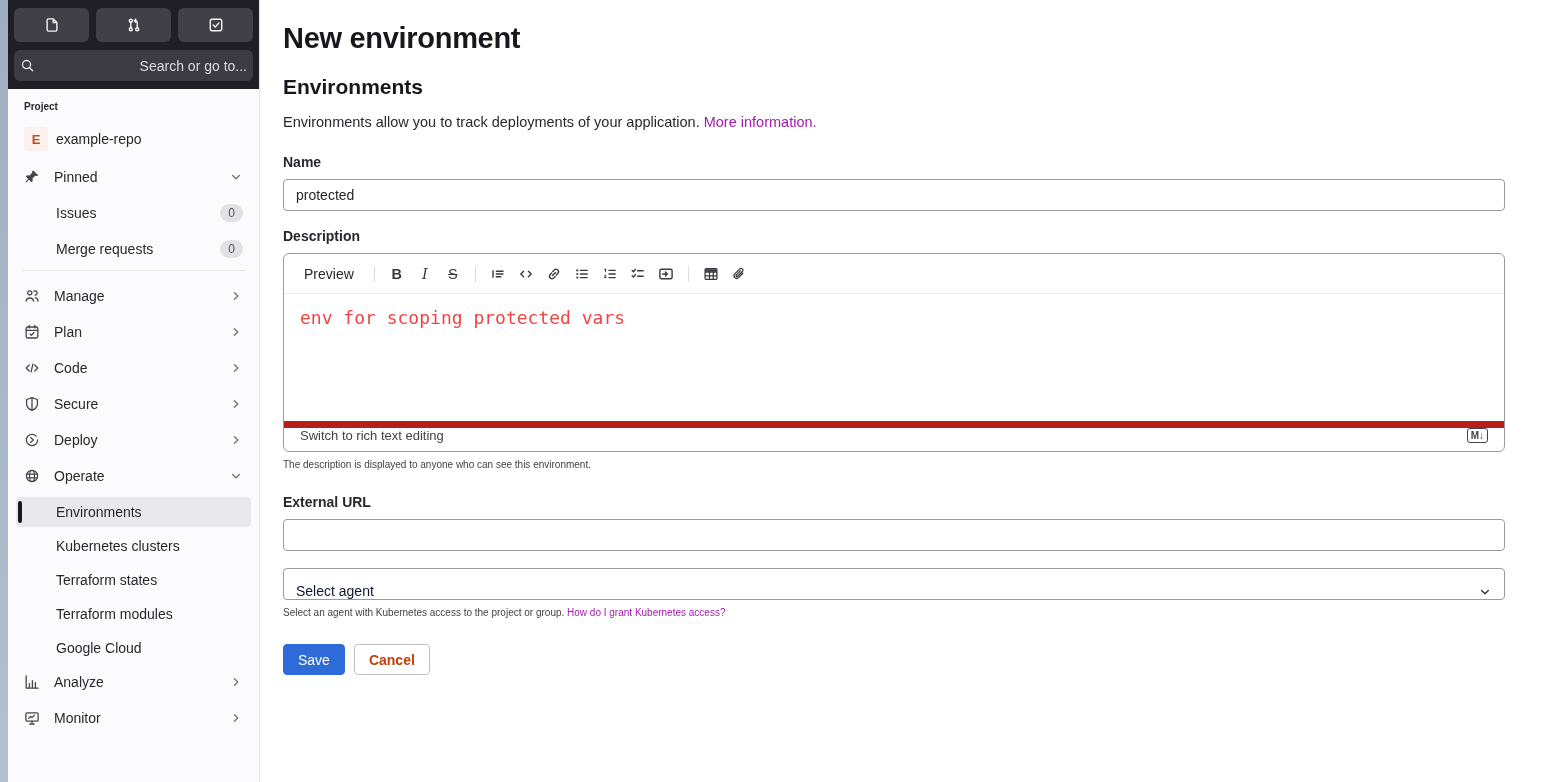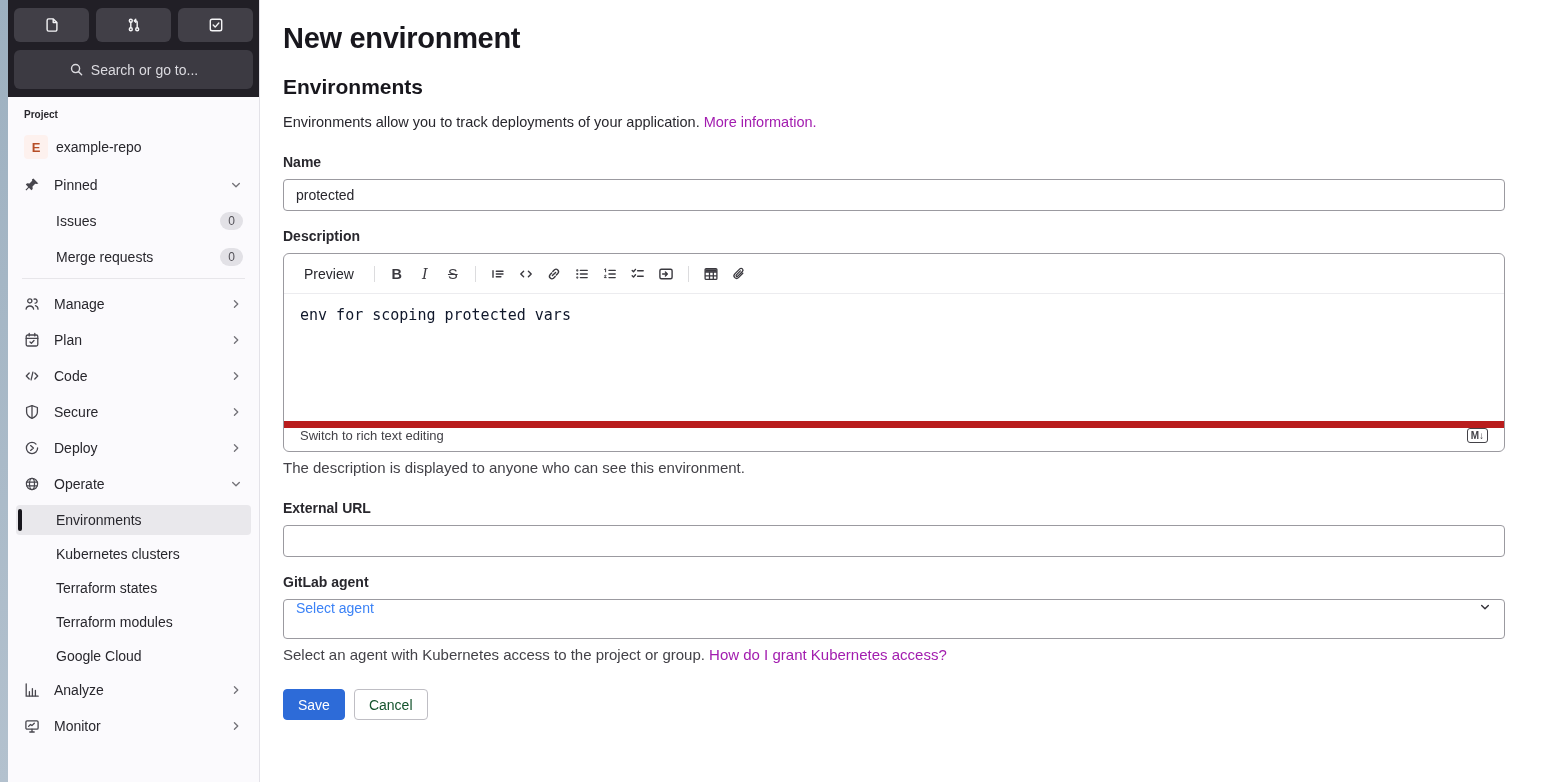--- a/index.html
+++ b/index.html
@@ -11,21 +11,21 @@
     -webkit-font-smoothing:antialiased;
   }
   .app { display:flex; width:100%; height:100%; }
   .left-strip { width:8px; height:100%; background:linear-gradient(180deg,#9db0c0,#b3c1ce); flex:none; }
 
   
   .sidebar { width:252px; flex:none; background:#fbfafd; border-right:1px solid #e3e2e8; display:flex; flex-direction:column; }
   .sidebar-header { background:#211f26; padding:8px 6px; flex:none; }
   .hdr-buttons { display:flex; gap:7px; margin-bottom:8px; }
   .hdr-btn { flex:1; height:34px; background:#413f47; border:none; border-radius:6px; display:flex; align-items:center; justify-content:center; color:#f5f5f7; cursor:pointer; padding:0; }
-  .search-btn { width:100%; height:39px; background:#3c3a42; border:none; border-radius:6px; display:flex; align-items:center; justify-content:center; gap:7px; color:#dcdbe0; font-size:14px; cursor:pointer; font-family:inherit; }
+  .search-btn { width:100%; height:31px; background:#3c3a42; border:none; border-radius:6px; display:flex; align-items:center; justify-content:space-between; gap:7px; color:#dcdbe0; font-size:14px; cursor:pointer; font-family:inherit; }
   .sidebar-body { flex:1; padding:8px 8px 0; overflow:hidden; }
   .section-label { font-weight:700; font-size:10px; color:#28272d; padding:0 8px; margin:4px 0 10px; }
   .nav-item { display:flex; align-items:center; height:30px; padding:0 8px; border-radius:4px; font-size:14px; color:#28272d; margin-bottom:6px; position:relative; cursor:pointer; }
   .nav-item .icon { width:16px; height:16px; margin-right:14px; display:flex; align-items:center; justify-content:center; color:#47464d; flex:none; }
   .nav-item .label { flex:1; white-space:nowrap; overflow:hidden; }
   .nav-item .chev { margin-left:auto; color:#737278; display:flex; }
   .nav-item.sub { padding-left:40px; }
   .nav-item.child { padding-left:40px; margin-bottom:4px; }
   .nav-item.active { background:#e9e8ec; }
   .nav-item.active::before { content:""; position:absolute; left:2px; top:4px; width:4px; height:22px; border-radius:2px; background:#18171d; }
@@ -45,33 +45,33 @@
   .text-input { width:100%; height:32px; border:1px solid #9b9aa0; border-radius:4px; padding:0 12px; font-size:14px; color:#28272d; font-family:inherit; background:#fff; outline:none; }
 
   .editor { border:1px solid #9b9aa0; border-radius:6px; background:#fff; overflow:hidden; }
   .editor-toolbar { display:flex; align-items:center; height:40px; padding:0 14px; border-bottom:1px solid #ececef; }
   .tb-preview { font-size:14px; color:#28272d; margin-right:6px; cursor:pointer; padding:4px 6px; }
   .tb-sep { width:1px; height:16px; background:#dcdcde; margin:0 8px; flex:none; }
   .tb-btn { width:28px; height:26px; display:flex; align-items:center; justify-content:center; color:#3a393f; background:transparent; border:none; border-radius:4px; font-size:14.5px; cursor:pointer; padding:0; font-family:inherit; }
   .tb-btn.bold { font-weight:800; }
   .tb-btn.italic { font-style:italic; font-family:"DejaVu Serif", serif; }
   .tb-btn.strike { text-decoration:line-through; }
-  .editor-area { display:block; width:100%; height:127px; padding:10px 16px; border:none; outline:none; resize:none; font-family:"DejaVu Sans Mono", monospace; font-size:15px; color:#0f172a; line-height:1.5; background:#fff; }
+  .editor-area { display:block; width:100%; height:127px; padding:10px 16px; border:none; outline:none; resize:none; font-family:"DejaVu Sans Mono", monospace; font-size:18px; color:#ef4444; line-height:1.5; background:#fff; }
   .editor-footer { display:flex; align-items:flex-start; justify-content:space-between; height:30px; padding:0 16px; border-top:7px solid #b91c1c; }
   .switch-link { font-size:13px; color:#434248; cursor:pointer; }
   .md-badge { font-size:10px; font-weight:700; color:#434248; border:1.5px solid #434248; border-radius:3px; padding:0 3px; height:15px; line-height:13px; }
-  .help-text { font-size:15px; color:#434248; margin:7px 0 0; }
-
-  .select { width:100%; height:40px; border:1px solid #9b9aa0; border-radius:4px; display:flex; align-items:flex-start; justify-content:space-between; padding:0 12px; font-size:14px; color:#3b82f6; background:#fff; cursor:pointer; }
+  .help-text { font-size:10px; color:#434248; margin:7px 0 0; }
+
+  .select { width:100%; height:32px; border:1px solid #9b9aa0; border-radius:4px; display:flex; align-items:flex-end; justify-content:space-between; padding:0 12px; font-size:14px; color:#0f172a; background:#fff; cursor:pointer; }
   .select .chev { color:#333238; display:flex; }
 
   .actions { display:flex; gap:9px; margin-top:26px; }
   .btn { height:31px; border-radius:4px; font-size:14px; padding:0 14px; cursor:pointer; font-family:inherit; }
   .btn-primary { background:#2d6bd8; border:1px solid #2d6bd8; color:#fff; }
-  .btn-default { background:#fff; border:1px solid #bfbec4; color:#14532d; }
+  .btn-default { background:#fff; border:1px solid #bfbec4; color:#c2410c;font-weight:bold; }
 
   svg { display:block; }
 </style>
 </head>
 <body>
 
 <div class="app">
   <div class="left-strip"></div>
 
   <aside class="sidebar">
@@ -375,21 +375,20 @@
       </div>
       <p class="help-text">The description is displayed to anyone who can see this environment.</p>
     </div>
 
     <div class="form-group" style="margin-top:24px;">
       <div class="form-label">External URL</div>
       <input class="text-input" type="text" value="" style="">
     </div>
 
     <div class="form-group" style="margin-bottom:0;">
-      <div class="form-label">GitLab agent</div>
       <div class="select">
         <span>Select agent</span>
         <span class="chev">
           <svg width="14" height="14" viewBox="0 0 16 16" fill="none" stroke="currentColor" stroke-width="1.6" stroke-linecap="round" stroke-linejoin="round">
               <path d="M4.2 6.2 8 10l3.8-3.8"></path>
             </svg>
         </span>
       </div>
       <p class="help-text"><span>Select an agent with Kubernetes access to the project or group.</span> <a href="#">How do I grant Kubernetes access?</a></p>
     </div>

